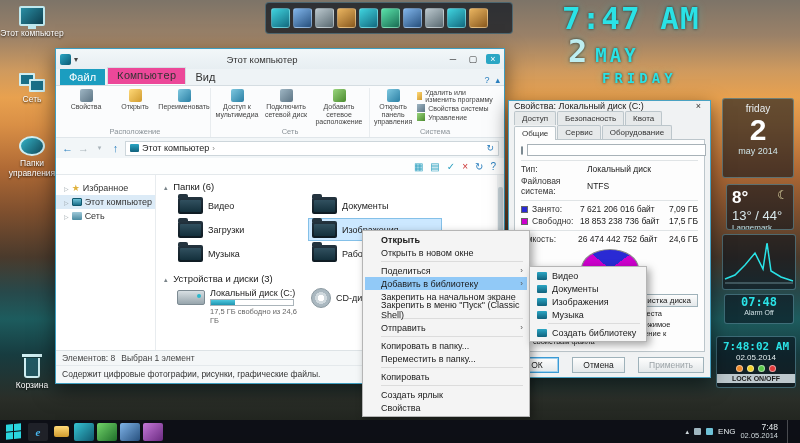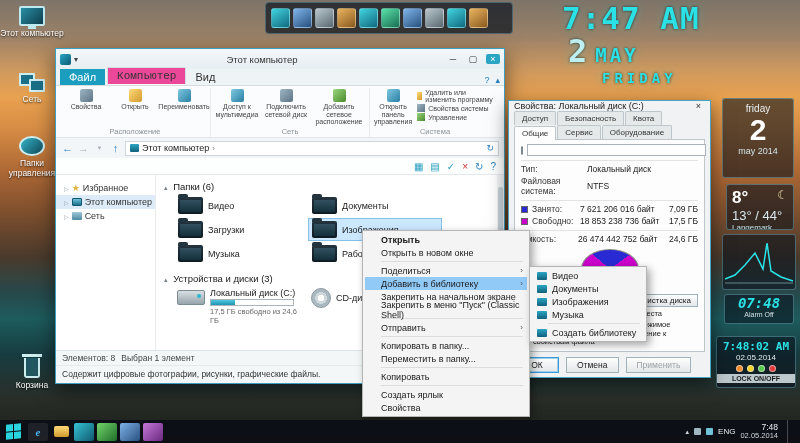--- a/index.html
+++ b/index.html
@@ -46,21 +46,21 @@
   .w-cal .wd { font-size:10px; color:#e8eef0; margin-top:4px; }
   .w-cal .dy { font-size:30px; font-weight:bold; line-height:1.05; }
   .w-cal .my { font-size:9px; color:#cfe4e8; }
   .w-weather { left:726px; top:184px; width:68px; height:46px; padding:3px 5px; }
   .w-weather .temp { font-size:17px; font-weight:bold; }
   .w-weather .moon { float:right; color:#f0e8b0; font-size:12px; }
   .w-weather .rng { font-size:13px; color:#d8e8ec; }
   .w-weather .loc { font-size:8px; color:#bfe0e6; }
   .w-graph { left:722px; top:234px; width:74px; height:56px; }
   .w-alarm { left:724px; top:294px; width:70px; height:30px; text-align:center; }
-  .w-alarm .at { font-family:"DejaVu Sans Mono",monospace; color:#2ae2e6; font-size:14px; font-weight:bold;font-style:italic; }
+  .w-alarm .at { font-family:"DejaVu Sans Mono",monospace; color:#2ae2e6; font-size:12px; font-weight:bold; }
   .w-alarm .al { font-size:7px; color:#cfe0e4; }
   .w-clockpanel { left:716px; top:336px; width:80px; height:52px; text-align:center; }
   .w-clockpanel .ct { font-family:"DejaVu Sans Mono",monospace; color:#2ae2e6; font-size:11px; font-weight:bold; margin-top:3px; }
   .w-clockpanel .cd { font-size:8px; color:#e4eef0; }
   .dotrow { display:flex; justify-content:center; gap:4px; margin:3px 0 2px; }
   .dotrow i { width:7px; height:7px; border-radius:50%; display:block; border:1px solid rgba(255,255,255,.5); }
   .lock { font-size:7px; font-weight:bold; background:rgba(220,230,235,.85); color:#1a1a1a; padding:1px 0; }
 
   
   .explorer { position:absolute; left:55px; top:48px; width:450px; height:336px;
@@ -172,21 +172,21 @@
   .fbytes { width:86px; }
   .fsize { margin-left:auto; }
   .pie { width:58px; height:40px; border-radius:50%; margin:3px auto 2px;
     background:conic-gradient(from -50deg,#2a2ad4 0 104deg,#cc00cc 104deg 360deg);
     border:1px solid #8a8a8a; box-shadow:0 4px 0 -1px #8a008a; }
   .diskrow { display:flex; align-items:center; margin:3px 0 3px; }
   .cleanbtn { margin-left:auto; font-size:8px; padding:1px 6px; background:linear-gradient(#fdfdfd,#e4e8ea); border:1px solid #9fb2ba; }
   .cbrow { display:flex; gap:4px; margin-bottom:2px; align-items:flex-start; }
   .cb { width:8px; height:8px; border:1px solid #707070; background:#fff; flex:0 0 auto; font-size:7px; line-height:8px; text-align:center; color:#1a6ecc; margin-top:1px; }
   .cbtext { font-size:7.5px; line-height:1.15; color:#222; }
-  .dbtns { display:flex; justify-content:flex-start; gap:7px; padding:5px 6px 6px; }
+  .dbtns { display:flex; justify-content:space-between; gap:7px; padding:5px 6px 6px; }
   .dbtn { font-size:8.5px; padding:2px 10px; background:linear-gradient(#fdfdfd,#e4e8ea); border:1px solid #9fb2ba; min-width:44px; text-align:center; }
   .dbtn.def { border-color:#3a9ad4; box-shadow:0 0 0 1px #9fd0ee inset; }
   .dbtn.dis { color:#9aa2a6; }
 
   
   .taskbar { position:absolute; left:0; bottom:0; width:800px; height:23px; background:rgba(12,14,22,.93);
     display:flex; align-items:center; z-index:40; }
   .startbtn { width:26px; height:23px; display:flex; align-items:center; justify-content:center; }
   .winlogo { display:grid; grid-template-columns:7px 7px; grid-template-rows:7px 7px; gap:1px; transform:skewY(-6deg); }
   .winlogo i { background:#2ad4de; display:block; }

